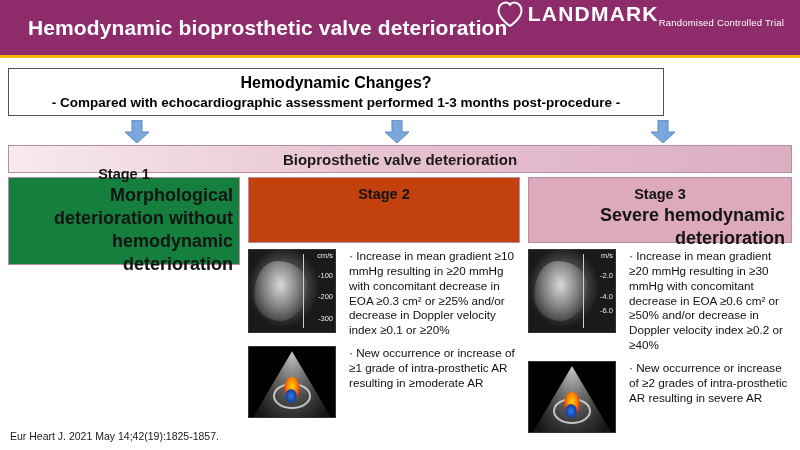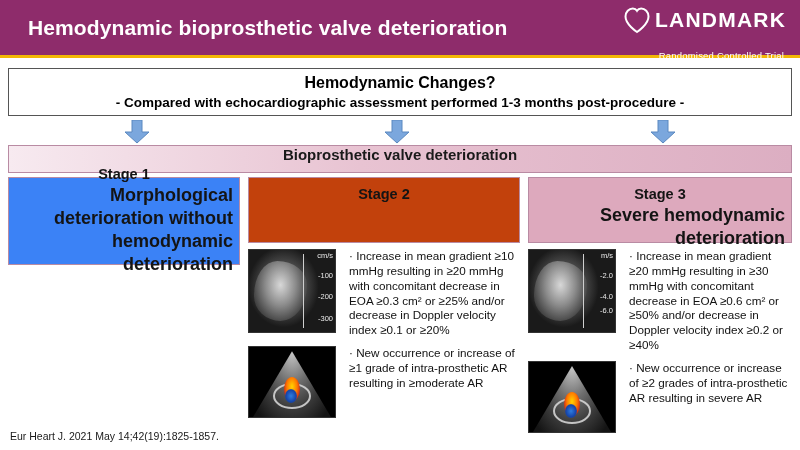--- a/index.html
+++ b/index.html
@@ -31,23 +31,22 @@
     color: #ffffff;
     font-size: 21px;
     font-weight: bold;
     margin-left: 28px;
     letter-spacing: 0.1px;
     white-space: nowrap;
   }
   .brand {
     position: absolute;
     right: 14px;
-    top: 6px;
-    display: flex;
-    flex-direction: column;
+    top: 0;
+    display: flex;
     align-items: flex-end;
   }
   .brand-top {
     display: flex;
     align-items: center;
   }
   .brand-name {
     color: #ffffff;
     font-size: 21px;
     font-weight: bold;
@@ -64,21 +63,21 @@
     width: 28px;
     height: 28px;
     margin-right: 4px;
   }
 
   
   .question-box {
     position: absolute;
     left: 8px;
     top: 68px;
-    width: 784px;
+    width: 656px;
     height: 48px;
     border: 1.5px solid #555555;
     box-sizing: border-box;
     background: #ffffff;
     display: flex;
     flex-direction: column;
     align-items: center;
     justify-content: center;
   }
   .question-main {
@@ -106,21 +105,21 @@
   .bvd-bar {
     position: absolute;
     left: 8px;
     top: 145px;
     width: 784px;
     height: 28px;
     background: linear-gradient(to right, #f7eaf0 0%, #e8c3d2 45%, #dcaec2 100%);
     border: 1px solid #b98ba3;
     box-sizing: border-box;
     display: flex;
-    align-items: flex-start;
+    align-items: center;
     justify-content: center;
   }
   .bvd-bar-label {
     font-size: 15px;
     font-weight: bold;
     color: #1a1a1a;
   }
 
   
   .stages {
@@ -144,21 +143,21 @@
     box-sizing: border-box;
     border: 1px solid #b98ba3;
     text-align: center;
     padding: 7px 6px 8px 6px;
     font-weight: bold;
     color: #141414;
     line-height: 1.28;
   }
   .stage-head .s-num { font-size: 14.5px; }
   .stage-head .s-desc { font-size: 18px; text-align: right; }
-  .head1 { background: #3b82f6; height: 88px; }
+  .head1 { background: #15803d; height: 88px; }
   .head2 { background: #c2410c; height: 66px; }
   .head3 { background: #dda9bd; height: 66px; }
 
   .stage1 .stage-head { display: flex; flex-direction: column; justify-content: center; }
 
   .stage-body {
     position: relative;
     margin-top: 6px;
   }
   .crit-row {

